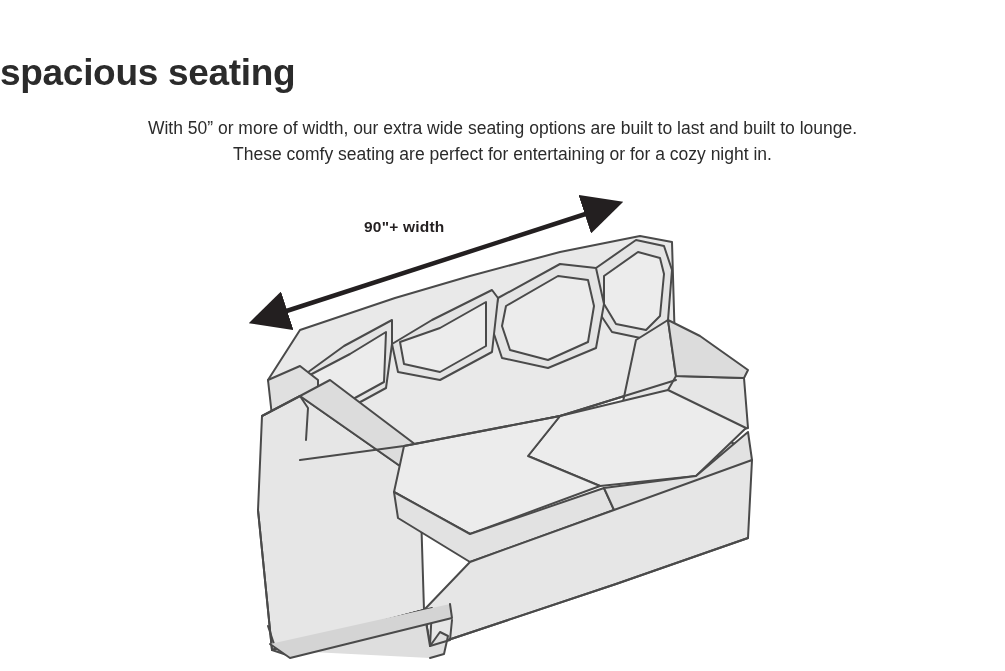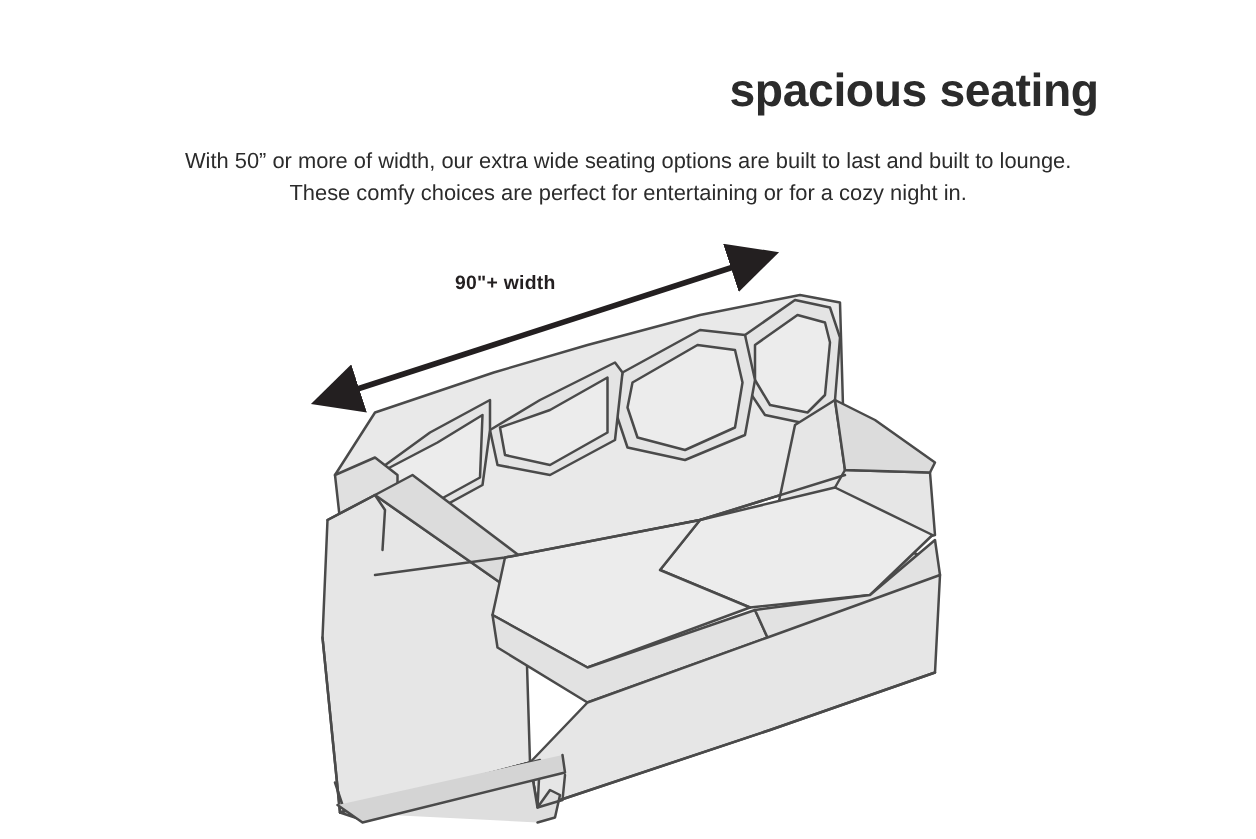--- a/index.html
+++ b/index.html
@@ -18,21 +18,21 @@
     position: relative;
     width: 1005px;
     height: 671px;
     background: #ffffff;
   }
   .headline {
     position: absolute;
     top: 52px;
     left: 0;
     width: 879px;
-    text-align: right;
+    text-align: left;
     font-size: 37px;
     font-weight: bold;
     letter-spacing: -0.3px;
     color: #2b2b2b;
   }
   .subcopy {
     position: absolute;
     top: 115px;
     left: 50px;
     width: 905px;
@@ -64,21 +64,21 @@
 </style>
 </head>
 <body>
 
 <div class="page">
 
   <div class="headline">spacious seating</div>
 
   <div class="subcopy">
     <span class="line">With 50” or more of width, our extra wide seating options are built to last and built to lounge.</span>
-    <span class="line">These comfy choices are perfect for entertaining or for a cozy night in.</span>
+    <span class="line">These comfy seating are perfect for entertaining or for a cozy night in.</span>
   </div>
 
   <div class="dim-label">90"+ width</div>
 
   <div class="figure">
     <svg width="1005" height="480" viewBox="0 0 1005 480" xmlns="http://www.w3.org/2000/svg">
 
       <defs>
         <marker id="arrowhead-end" markerWidth="9" markerHeight="9" refX="4.5" refY="4.5" orient="auto">
           <path d="M0,0 L9,4.5 L0,9 z" fill="#231f20"></path>

